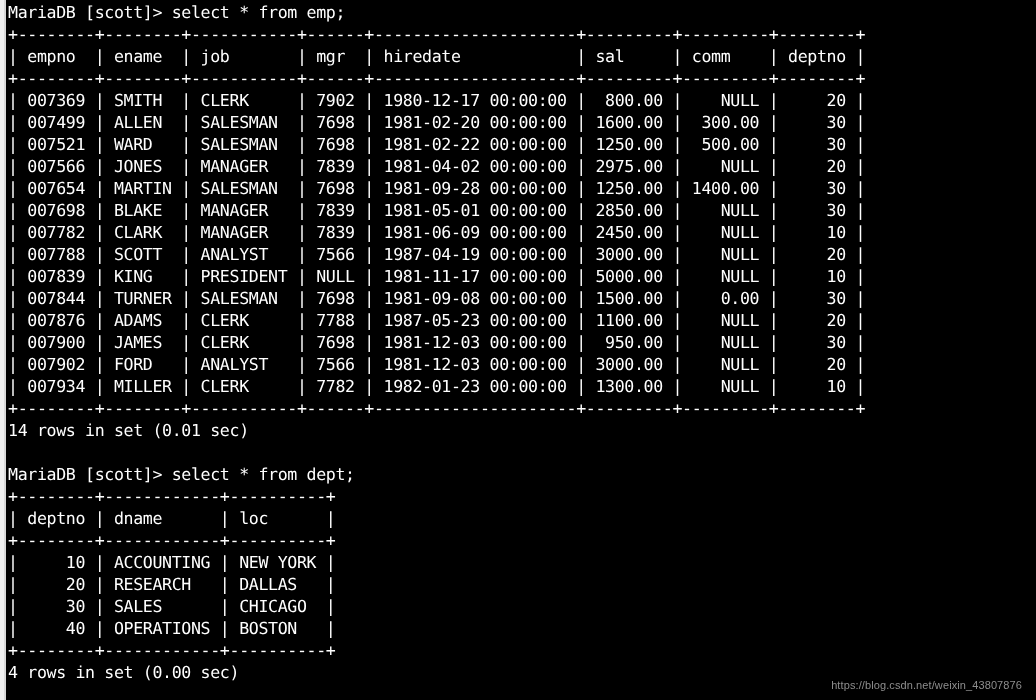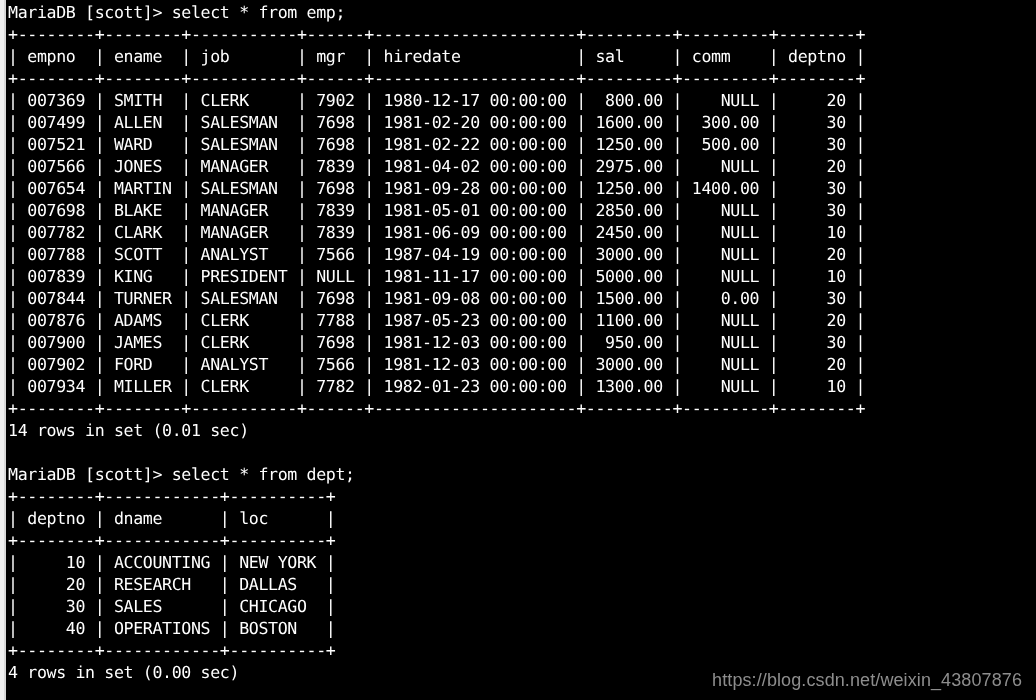--- a/index.html
+++ b/index.html
@@ -54,21 +54,21 @@
     white-space: pre;
     font-weight: 500;
     text-rendering: geometricPrecision;
   }
   #watermark {
     position: absolute;
     right: 14px;
     bottom: 9px;
     color: #9a9a9a;
     font-family: "Liberation Sans", sans-serif;
-    font-size: 18px;
+    font-size: 11px;
     letter-spacing: 0.1px;
     opacity: 0.92;
     white-space: nowrap;
   }
 </style>
 </head>
 <body>
 
 <div id="screen">
 

